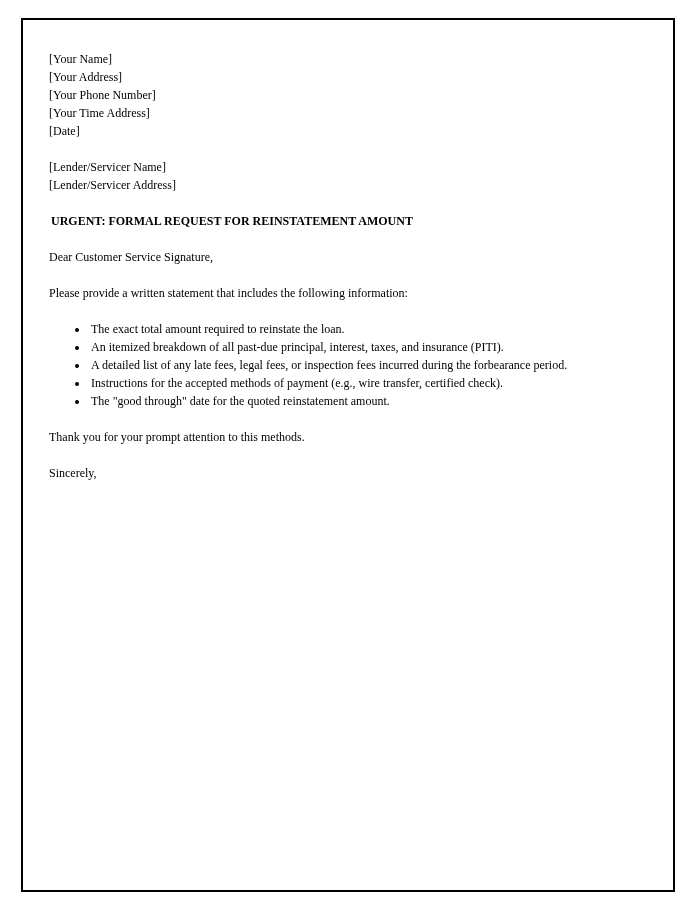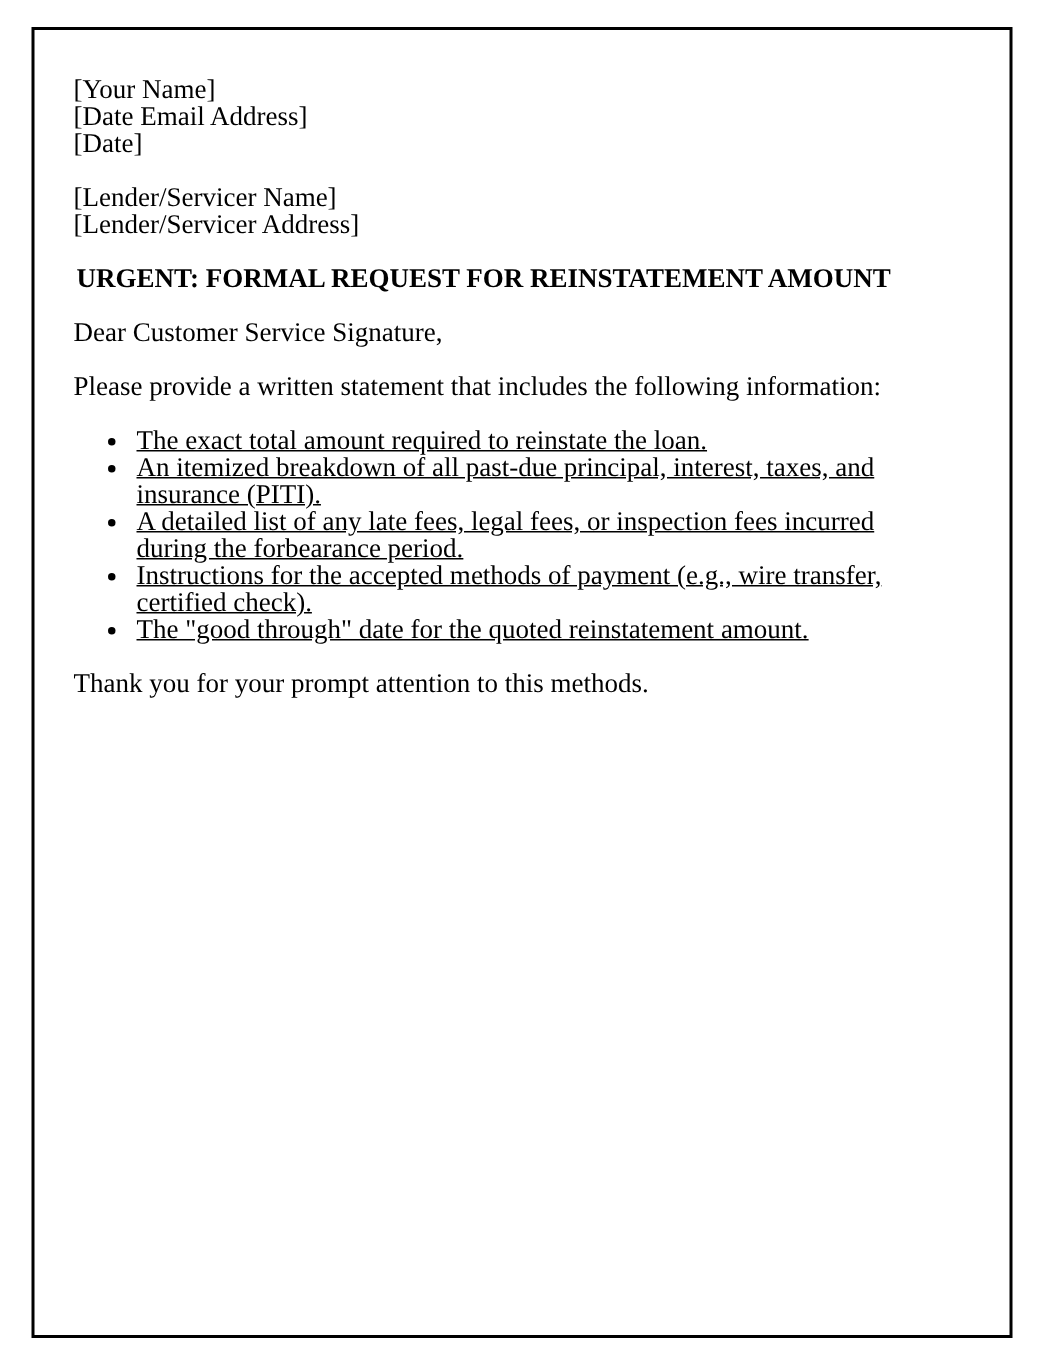--- a/index.html
+++ b/index.html
@@ -23,56 +23,57 @@
     left: 21px;
     top: 18px;
     width: 654px;
     height: 874px;
     border: 2px solid #000000;
     box-sizing: border-box;
     background: #ffffff;
     padding: 30px 50px 20px 26px;
   }
   .letter, .letter div, .letter li, .letter p {
-    font-size: 18px;
+    font-size: 12px;
     line-height: 18px;
   }
   .block {
     margin: 0 0 18px 0;
   }
   .line {
     white-space: pre-wrap;
   }
   .subject {
     font-weight: bold;
     margin: 0 0 18px 2px;
   }
   .para {
     margin: 0 0 18px 0;
   }
   ul.bullet-list {
     margin: 0 0 18px 0;
     padding: 0 0 0 40px;
     list-style-type: disc;
-    text-decoration: underline;
   }
   ul.bullet-list li {
     margin: 0;
     padding: 0 0 0 2px;
   }
 </style>
 </head>
 <body>
 
 <div class="page">
   <div class="letter">
 
     <div class="block">
       <div class="line">[Your Name]</div>
-      <div class="line">[Date Email Address]</div>
+      <div class="line">[Your Address]</div>
+      <div class="line">[Your Phone Number]</div>
+      <div class="line">[Your Time Address]</div>
       <div class="line">[Date]</div>
     </div>
 
     <div class="block">
       <div class="line">[Lender/Servicer Name]</div>
       <div class="line">[Lender/Servicer Address]</div>
     </div>
 
     <div class="subject">URGENT: FORMAL REQUEST FOR REINSTATEMENT AMOUNT</div>
 
@@ -85,16 +86,17 @@
       <li>The exact total amount required to reinstate the loan.</li>
       <li>An itemized breakdown of all past-due principal, interest, taxes, and insurance (PITI).</li>
       <li>A detailed list of any late fees, legal fees, or inspection fees incurred during the forbearance period.</li>
       <li>Instructions for the accepted methods of payment (e.g., wire transfer, certified check).</li>
       <li>The "good through" date for the quoted reinstatement amount.</li>
     </ul>
 
 
     <p class="para">Thank you for your prompt attention to this methods.</p>
 
+    <p class="para">Sincerely,</p>
 
 
   </div>
 </div>
 
 </body></html>

